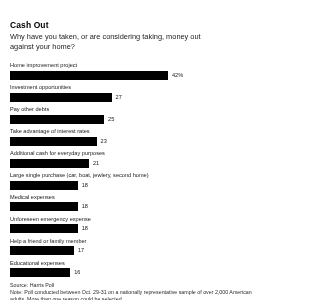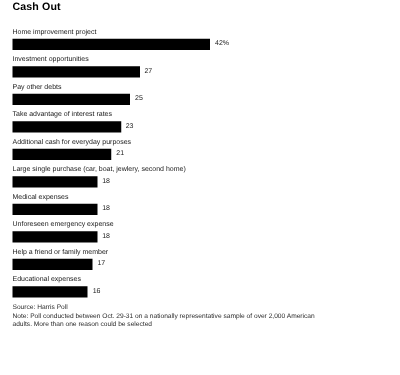--- a/index.html
+++ b/index.html
@@ -12,21 +12,21 @@
     background: #ffffff;
     font-family: "Liberation Sans", sans-serif;
     color: #1a1a1a;
     overflow: hidden;
     position: relative;
   }
   .page {
     box-sizing: border-box;
     width: 266px;
     height: 232px;
-    padding: 0 10px 0 10px;
+    padding: 20px 10px 0 10px;
     display: flex;
     flex-direction: column;
   }
   .chart-title {
     font-size: 8.5px;
     font-weight: bold;
     line-height: 11px;
     letter-spacing: 0.1px;
     margin: 0 0 1px 0;
     color: #000000;
@@ -88,20 +88,21 @@
     max-width: 246px;
   }
 </style>
 </head>
 <body>
 
 <div class="page">
 
   <div>
     <div class="chart-title">Cash Out</div>
+    <div class="chart-subtitle">Why have you taken, or are considering taking, money out against your home?</div>
   </div>
 
   <div class="bars">
       <div class="bar-row">
         <div class="bar-label">Home improvement project</div>
         <div class="bar-line">
           <div class="bar-fill" style="width: 158px; background: rgb(0, 0, 0);"></div>
           <div class="bar-value">42%</div>
         </div>
       </div>

